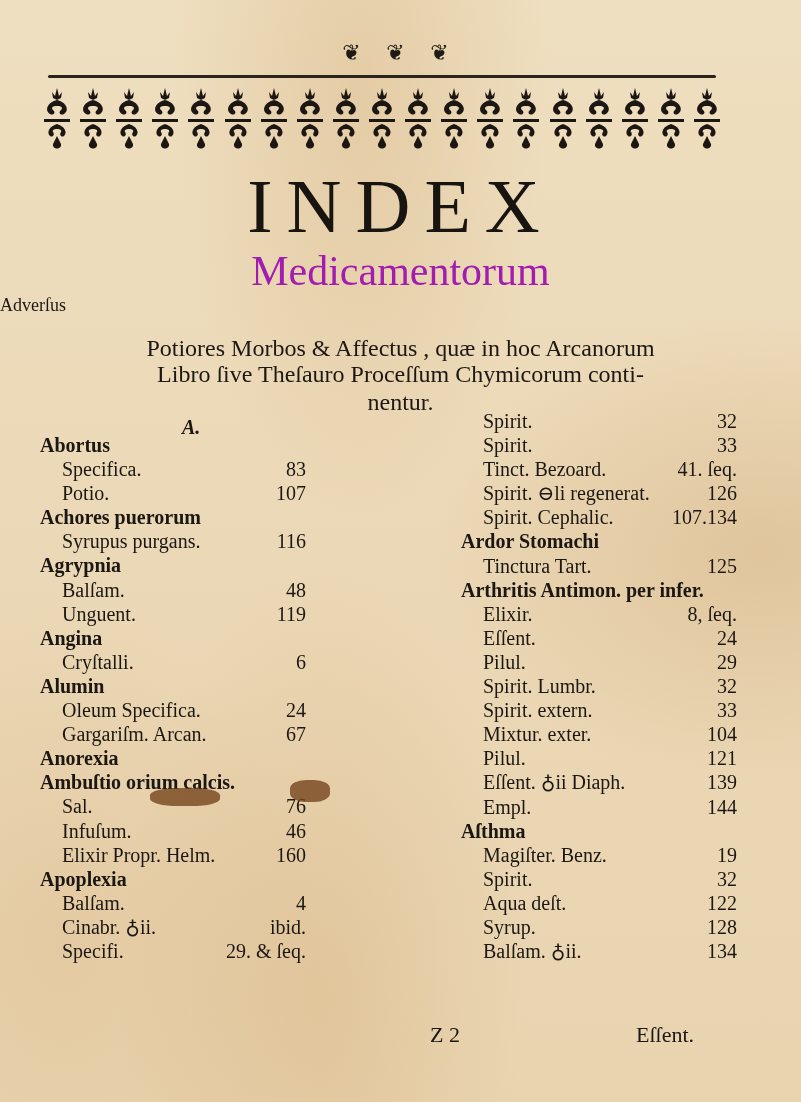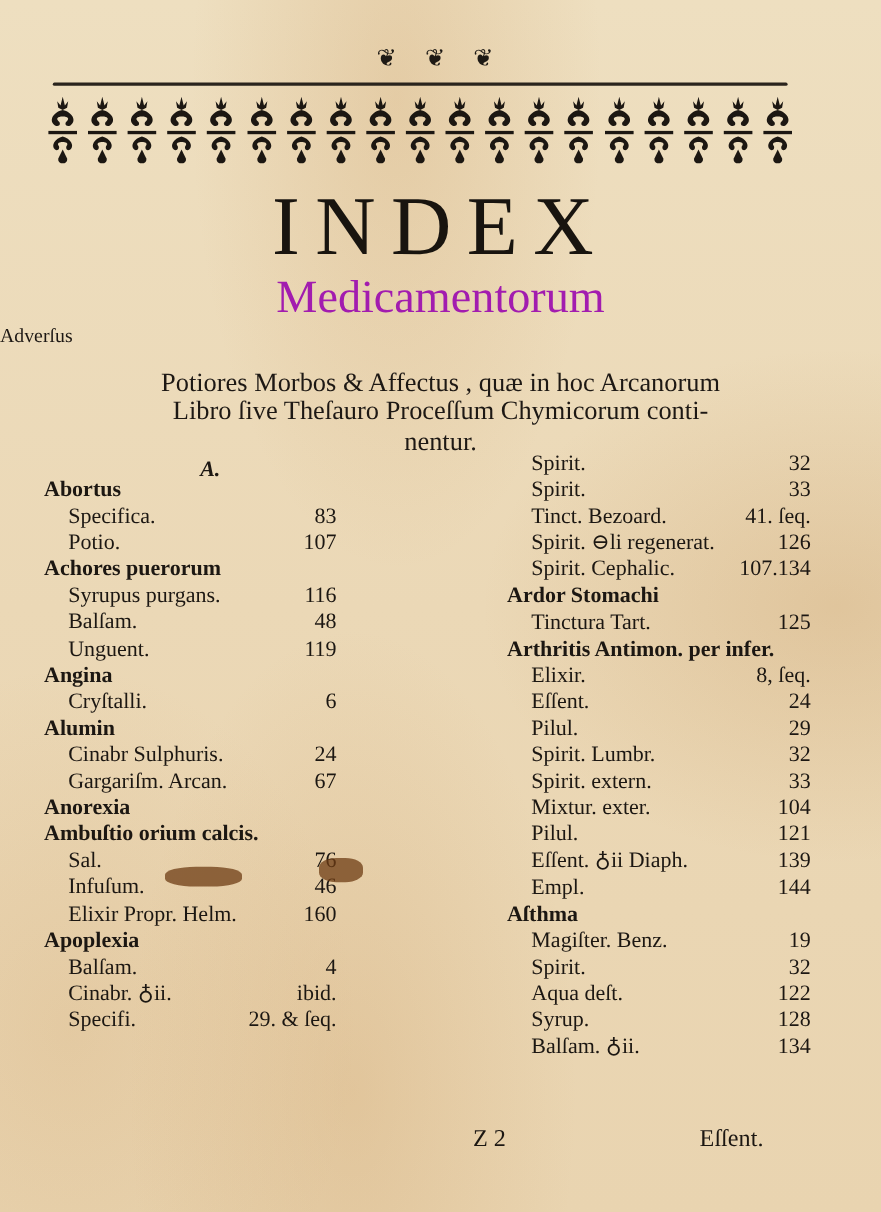--- a/index.html
+++ b/index.html
@@ -239,20 +239,24 @@
       <span class="n">107</span>
     </div>
     <div class="row lvl0 bold">
       <span class="t">Achores puerorum</span>
       <span class="n"></span>
     </div>
     <div class="row lvl1">
       <span class="t">Syrupus purgans.</span>
       <span class="n">116</span>
     </div>
+    <div class="row lvl0 bold">
+      <span class="t">Agrypnia</span>
+      <span class="n"></span>
+    </div>
     <div class="row lvl1">
       <span class="t">Balſam.</span>
       <span class="n">48</span>
     </div>
     <div class="row lvl1">
       <span class="t">Unguent.</span>
       <span class="n">119</span>
     </div>
     <div class="row lvl0 bold">
       <span class="t">Angina</span>
@@ -260,21 +264,21 @@
     </div>
     <div class="row lvl1">
       <span class="t">Cryſtalli.</span>
       <span class="n">6</span>
     </div>
     <div class="row lvl0 bold">
       <span class="t">Alumin</span>
       <span class="n"></span>
     </div>
     <div class="row lvl1">
-      <span class="t">Cinabr Sulphuris.</span>
+      <span class="t">Oleum Specifica.</span>
       <span class="n">24</span>
     </div>
     <div class="row lvl1">
       <span class="t">Gargariſm. Arcan.</span>
       <span class="n">67</span>
     </div>
     <div class="row lvl0 bold">
       <span class="t">Anorexia</span>
       <span class="n"></span>
     </div>

